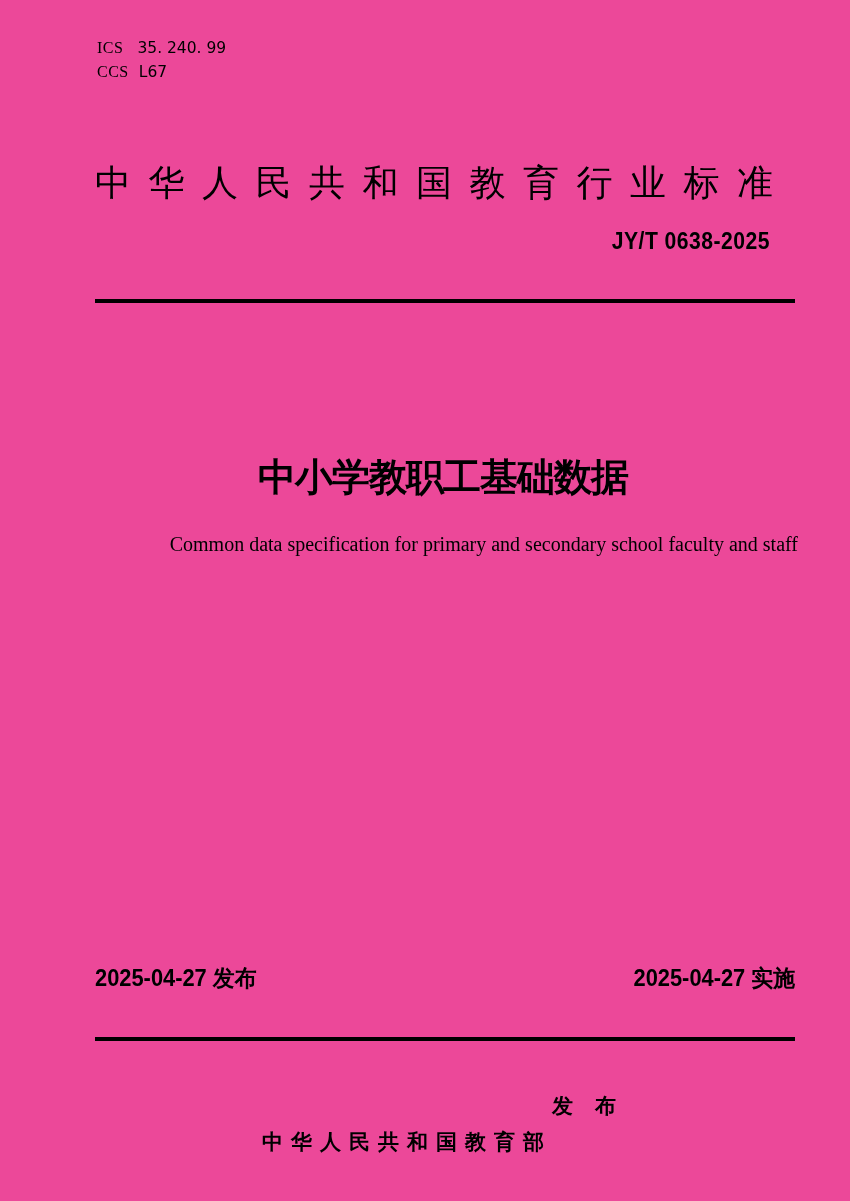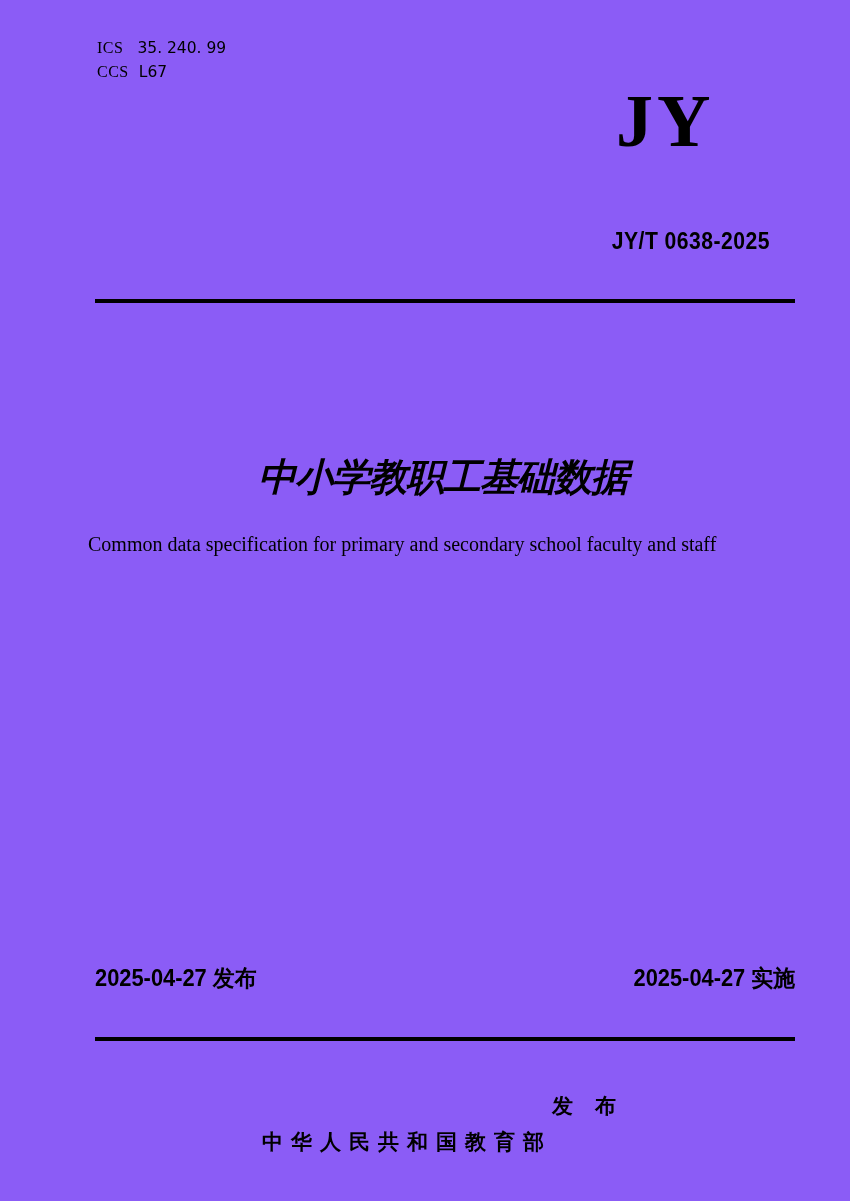--- a/index.html
+++ b/index.html
@@ -4,21 +4,21 @@
 <style>
   html, body {
     margin: 0;
     padding: 0;
     background: #ffffff;
   }
   .page {
     position: relative;
     width: 850px;
     height: 1201px;
-    background: #8b5cf6;
+    background: #ec4899;
     color: #000000;
     font-family: "Liberation Sans", sans-serif;
     overflow: hidden;
   }
 
   
   .ics-block {
     position: absolute;
     top: 36px;
     left: 97px;
@@ -88,28 +88,27 @@
   .title-cn {
     position: absolute;
     top: 453px;
     left: 88px;
     width: 710px;
     text-align: center;
     font-size: 38px;
     line-height: 48px;
     font-weight: bold;
     letter-spacing: -1px;
-    font-style: italic;
   }
   .title-en {
     position: absolute;
     top: 529px;
     left: 88px;
     width: 710px;
-    text-align: left;
+    text-align: right;
     font-family: "Liberation Serif", serif;
     font-size: 20px;
     line-height: 30px;
   }
 
   
   .dates-row {
     position: absolute;
     top: 964px;
     left: 95px;
@@ -146,22 +145,22 @@
 
   <div class="ics-block">
     <div class="ics-line">
       <span class="code-label">ICS</span><span class="ics-gap"></span><span class="code-value">35. 240. 99</span>
     </div>
     <div class="ics-line">
       <span class="code-label">CCS</span><span class="ccs-gap"></span><span class="code-value">L67</span>
     </div>
   </div>
 
-  <div class="logo">JY</div>
 
+  <div class="heading">中华人民共和国教育行业标准</div>
 
   <div class="std-number">JY/T 0638-2025</div>
 
   <div class="rule rule-top"></div>
 
   <div class="title-cn">中小学教职工基础数据</div>
 
   <div class="title-en">Common data specification for primary and secondary school faculty and staff</div>
 
   <div class="dates-row">

